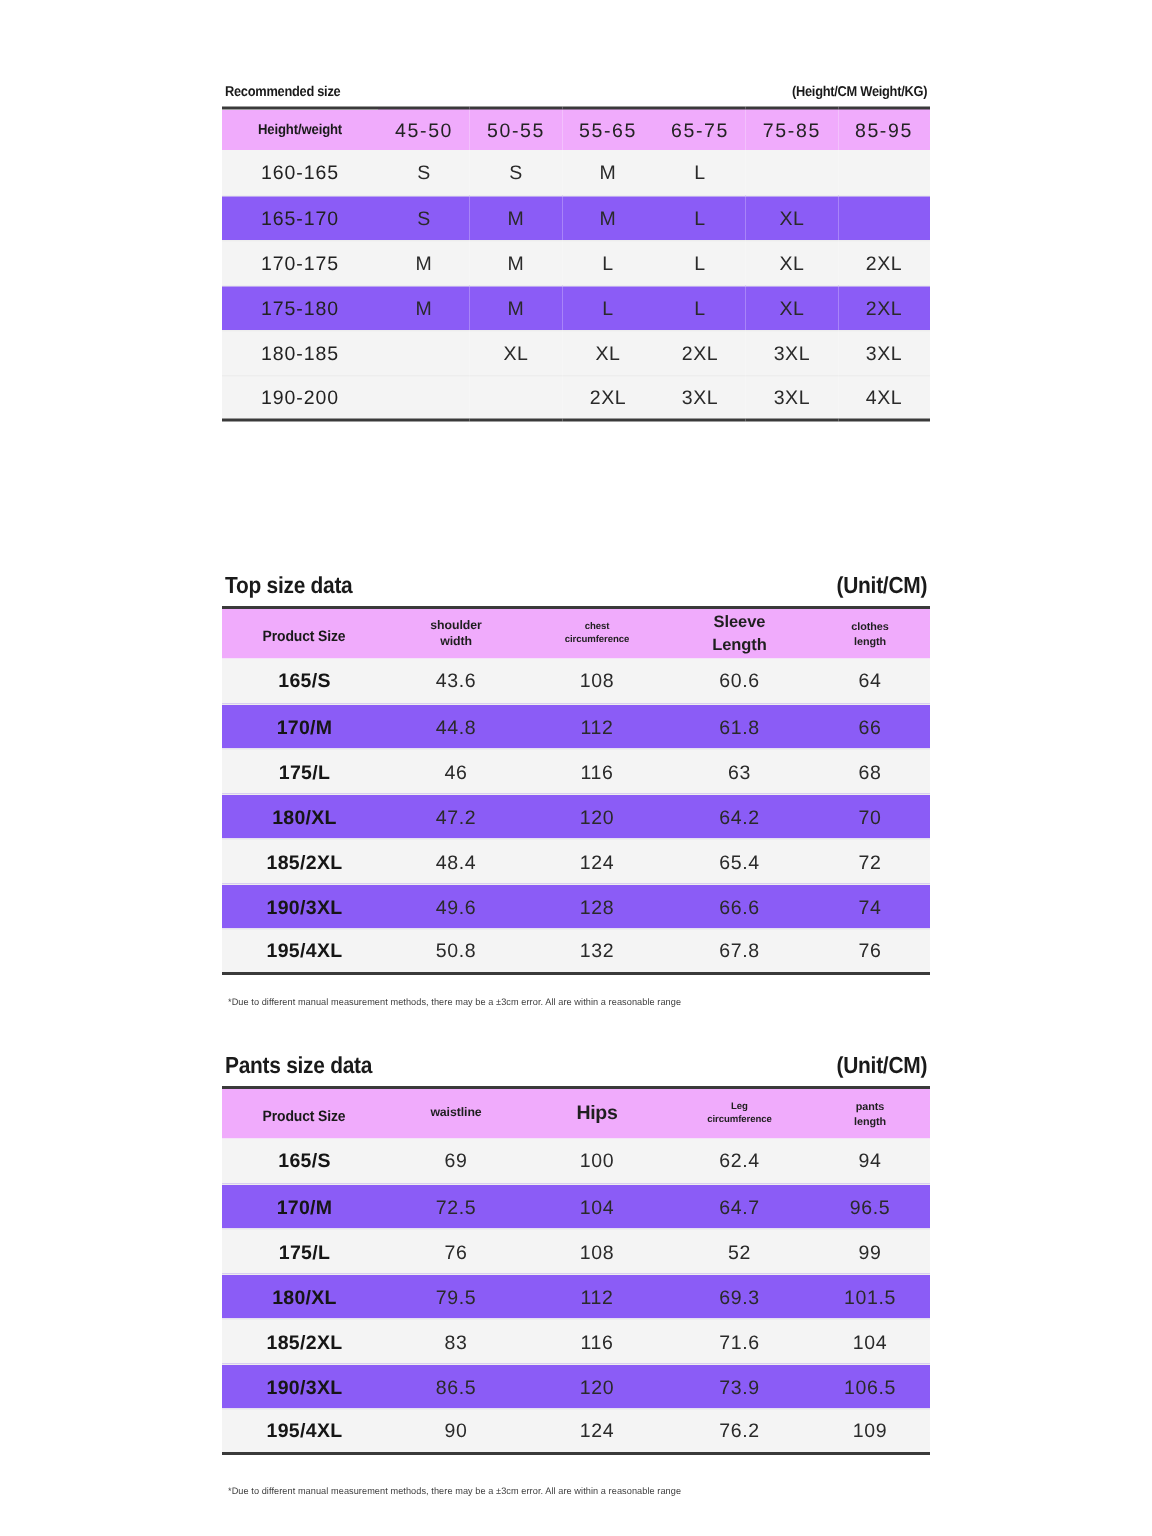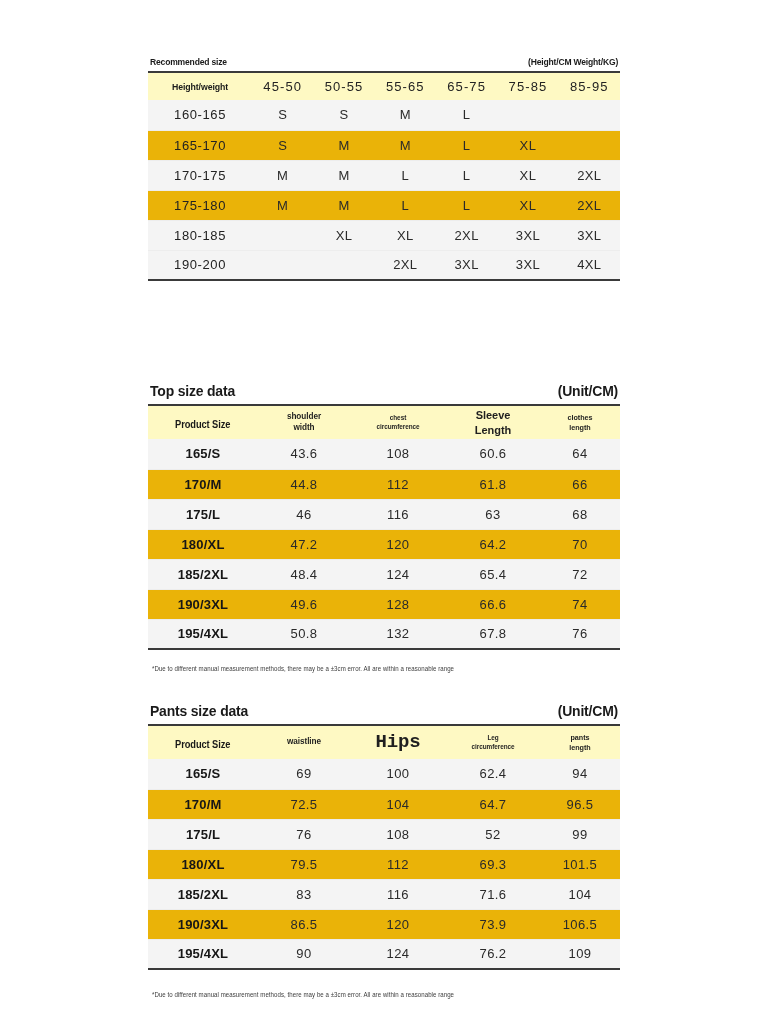--- a/index.html
+++ b/index.html
@@ -66,21 +66,21 @@
     padding: 0;
     margin: 0;
     text-align: center;
     vertical-align: middle;
     border-bottom: 1px solid #ededed;
   }
   table.chart tr:last-child td,
   table.chart tr:last-child th { border-bottom: none; text-align: center; }
 
   
-  tr.hdr { background: #fef9c3; }
+  tr.hdr { background: #f0abfc; }
   tr.hdr th {
     font-weight: bold;
     color: #1a1a1a;
   }
   th.lbl {
     font-size: 9.5px;
     letter-spacing: -0.1px;
     transform: scaleX(0.92);
   }
   
@@ -89,21 +89,21 @@
     font-weight: 400;
     letter-spacing: 0.4px;
     color: #2a2a2a;
   }
   tr.data td.rowlabel {
     font-weight: bold;
     letter-spacing: 0.2px;
     color: #161616;
   }
   tr.stripe { background: #f4f4f4; }
-  tr.plain  { background: #eab308; }
+  tr.plain  { background: #8b5cf6; }
 
   
   #tbl-rec tr.hdr { height: 28px; }
   #tbl-rec tr.hdr th.lbl {
     font-size: 9.5px;
     text-align: center;
   }
   #tbl-rec tr.hdr th.rng {
     font-size: 13px;
     font-weight: 400;
@@ -133,21 +133,21 @@
     display: block;
     line-height: 1.28;
     white-space: pre-line;
     font-weight: bold;
     color: #1f1f1f;
   }
   .hs-1 { font-size: 8.2px; letter-spacing: -0.05px; }  
   .hs-2 { font-size: 6.4px; letter-spacing: -0.05px; }  
   .hs-3 { font-size: 11px; letter-spacing: -0.05px; }  
   .hs-4 { font-size: 7.2px; letter-spacing: -0.05px; }  
-  .hs-big { font-size: 19px; letter-spacing: -0.2px; font-family: Liberation Mono, monospace; }  
+  .hs-big { font-size: 13px; letter-spacing: -0.2px; }  
   .hs-prod {
     font-size: 10px;
     font-weight: bold;
     letter-spacing: -0.1px;
     transform: scaleX(0.93);
     display: inline-block;
   }
   .tbl-spec tr.data td.rowlabel { font-size: 13px; }
 
   .footnote {

